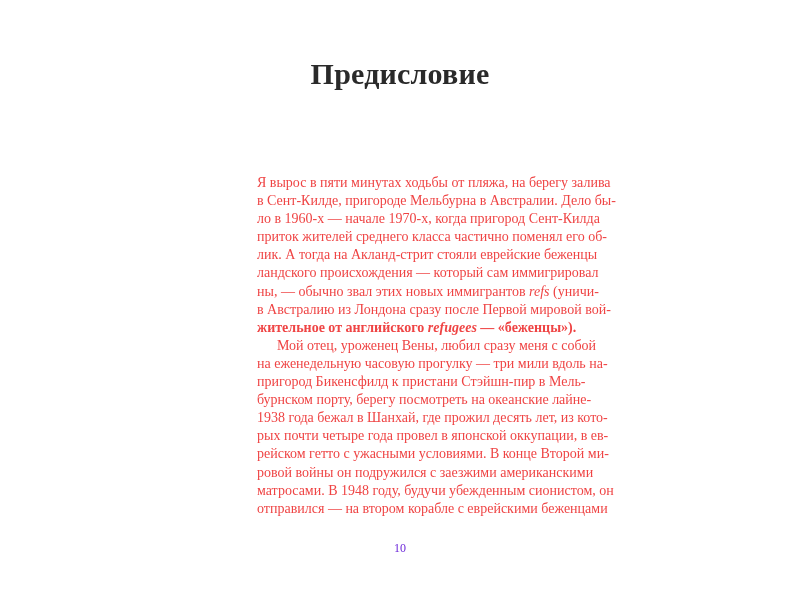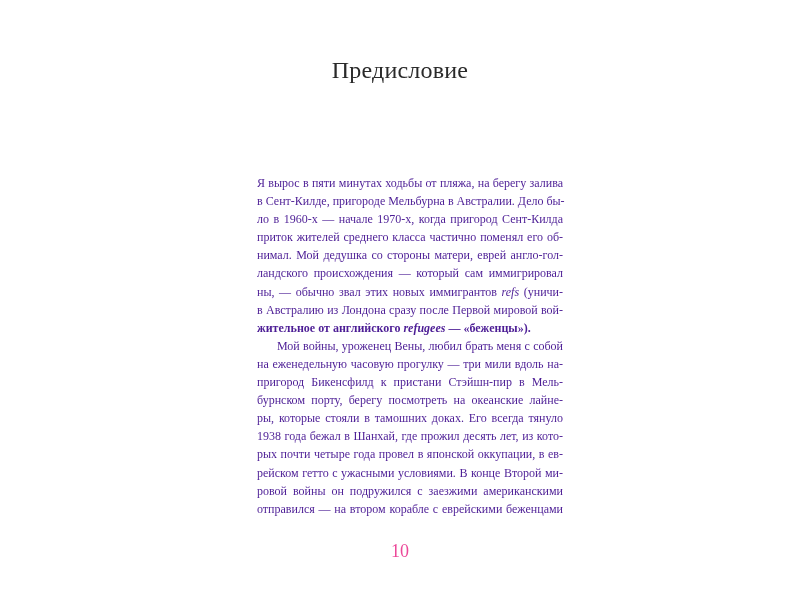--- a/index.html
+++ b/index.html
@@ -19,84 +19,84 @@
       position: absolute;
       left: 0; top: 0;
       width: 800px; height: 600px;
     }
     .title {
       position: absolute;
       top: 57px;
       left: 0;
       width: 800px;
       text-align: center;
-      font-size: 24px;
-      font-weight: normal;
+      font-size: 30px;
+      font-weight: bold;
       letter-spacing: 0.2px;
       color: #2a2a2a;
       margin: 0;
     }
     .body-text {
       position: absolute;
       left: 257px;
       top: 174px;
       width: 306px;
     }
     .line {
       height: 18.1px;
       line-height: 18.1px;
-      font-size: 12px;
+      font-size: 14px;
       white-space: nowrap;
       text-align: justify;
       text-align-last: justify;
-      color: #4c1d95;
+      color: #ef4444;
     }
     .line.last {
       text-align-last: left;
       font-weight: bold;
     }
     .line.indent {
       padding-left: 20px;
     }
     .line i { font-style: italic; }
     .page-number {
       position: absolute;
       top: 541px;
       left: 0;
       width: 800px;
       text-align: center;
-      font-size: 18px;
-      color: #ec4899;
+      font-size: 12px;
+      color: #6d28d9;
     }
   </style>
 </head>
 <body>
 
 <div class="page">
   <h1 class="title">Предисловие</h1>
 
   <div class="body-text">
 
     <div class="line">Я вырос в пяти минутах ходьбы от пляжа, на берегу залива</div>
     <div class="line">в Сент-Килде, пригороде Мельбурна в Австралии. Дело бы-</div>
     <div class="line">ло в 1960-х — начале 1970-х, когда пригород Сент-Килда</div>
     <div class="line">приток жителей среднего класса частично поменял его об-</div>
-    <div class="line">нимал. Мой дедушка со стороны матери, еврей англо-гол-</div>
+    <div class="line">лик. А тогда на Акланд-стрит стояли еврейские беженцы</div>
     <div class="line">ландского происхождения — который сам иммигрировал</div>
     <div class="line"><span>ны, — обычно звал этих новых иммигрантов </span><i>refs</i><span> (уничи-</span></div>
     <div class="line">в Австралию из Лондона сразу после Первой мировой вой-</div>
     <div class="line last"><span>жительное от английского </span><i>refugees</i><span> — «беженцы»).</span></div>
 
-    <div class="line indent">Мой войны, уроженец Вены, любил брать меня с собой</div>
+    <div class="line indent">Мой отец, уроженец Вены, любил сразу меня с собой</div>
     <div class="line">на еженедельную часовую прогулку — три мили вдоль на-</div>
     <div class="line">пригород Бикенсфилд к пристани Стэйшн-пир в Мель-</div>
     <div class="line">бурнском порту, берегу посмотреть на океанские лайне-</div>
-    <div class="line">ры, которые стояли в тамошних доках. Его всегда тянуло</div>
     <div class="line">1938 года бежал в Шанхай, где прожил десять лет, из кото-</div>
     <div class="line">рых почти четыре года провел в японской оккупации, в ев-</div>
     <div class="line">рейском гетто с ужасными условиями. В конце Второй ми-</div>
     <div class="line">ровой войны он подружился с заезжими американскими</div>
+    <div class="line">матросами. В 1948 году, будучи убежденным сионистом, он</div>
     <div class="line">отправился — на втором корабле с еврейскими беженцами</div>
 
   </div>
 
   <div class="page-number">10</div>
 </div>
 
 </body></html>

